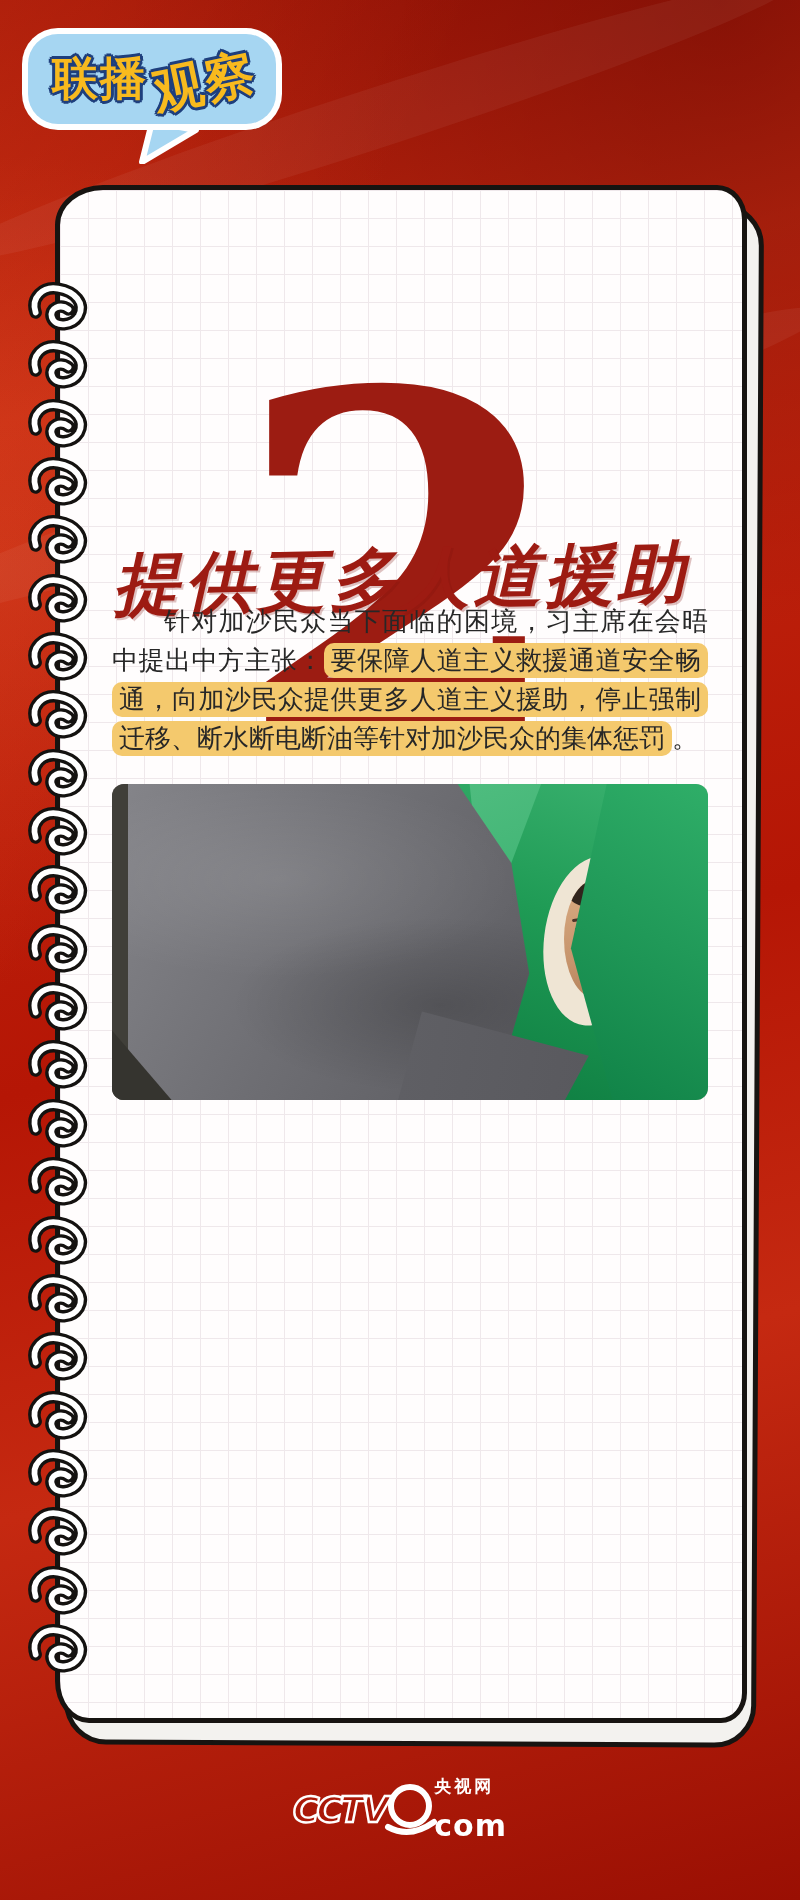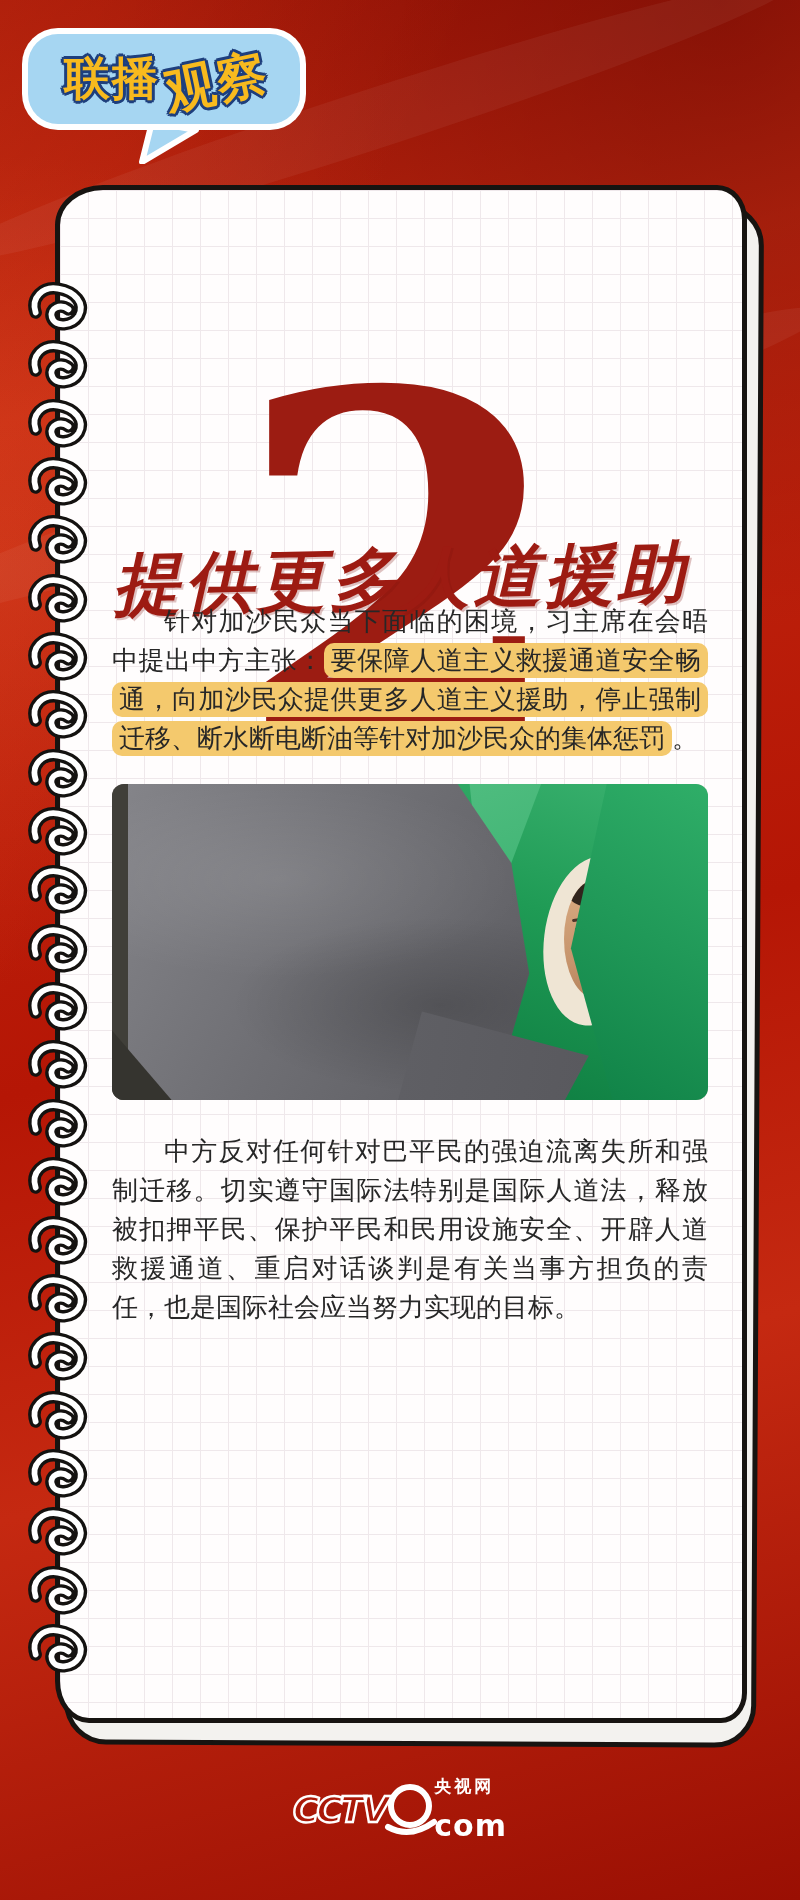--- a/index.html
+++ b/index.html
@@ -10,21 +10,21 @@
       linear-gradient(115deg, rgba(255,90,40,.20) 0%, rgba(255,90,40,0) 28%),
       radial-gradient(130% 55% at 90% 0%, rgba(70,0,0,.38), rgba(70,0,0,0) 60%),
       radial-gradient(120% 40% at 0% 30%, rgba(255,120,70,.18), rgba(255,120,70,0) 55%),
       linear-gradient(165deg,#9d1205 0%, #c22810 20%, #b51605 52%, #c52911 72%, #9a0f03 100%);
   }
   .streak{position:absolute;background:rgba(255,255,255,.05);transform:rotate(-18deg);border-radius:50%;}
   #streak1{width:900px;height:60px;left:-80px;top:90px;}
   #streak2{width:1000px;height:70px;left:-150px;top:430px;}
 
   
-  .badge{position:absolute;left:28px;top:34px;width:272px;height:90px;z-index:6;
+  .badge{position:absolute;left:28px;top:34px;width:248px;height:90px;z-index:6;
     background:#a6d6f2;border-radius:30px;box-shadow:0 0 0 6px #ffffff;
     display:flex;align-items:center;justify-content:center;}
   .badge-tail{position:absolute;left:138px;top:118px;z-index:5;}
   .badge-txt{font-weight:900;color:#f8ba1e;letter-spacing:2px;
     text-shadow:-3px 0 #1e3f7d,3px 0 #1e3f7d,0 -3px #1e3f7d,0 3px #1e3f7d,
       -2px -2px #1e3f7d,2px 2px #1e3f7d,2px -2px #1e3f7d,-2px 2px #1e3f7d;}
   .badge-p1{font-size:46px;}
   .badge-p2{font-size:50px;display:inline-block;transform:rotate(-12deg) translate(4px,4px);}
 
   
@@ -301,21 +301,20 @@
       <div class="ph-mouth"></div>
     </div>
     <div class="ph ph-green-front"></div>
     <div class="ph ph-blanket"></div>
     <div class="ph ph-blanket2"></div>
     <div class="ph ph-dark-edge"></div>
     <div class="ph ph-dark-corner"></div>
   </div>
 
   <div id="para-rest">
-      <p><span class="">中方反对任何针对巴平民的强迫流离失所和强制迁移。切实遵守国际法特别是国际人道法，释放被扣押平民、保护平民和民用设施安全、开辟人道救援通道、重启对话谈判是有关当事方担负的责任，也是国际社会应当努力实现的目标。</span></p>
     </div>
 </div>
 
 <div class="cctv-row">
   <span class="cctv-word">CCTV</span>
   <svg class="cctv-circle" width="64" height="58">
     <circle cx="32" cy="25" r="19" fill="none" stroke="#ffffff" stroke-width="6"></circle>
     <path d="M10 46 Q32 58 56 41" fill="none" stroke="#ffffff" stroke-width="6" stroke-linecap="round"></path>
   </svg>
   <div class="cctv-col">

